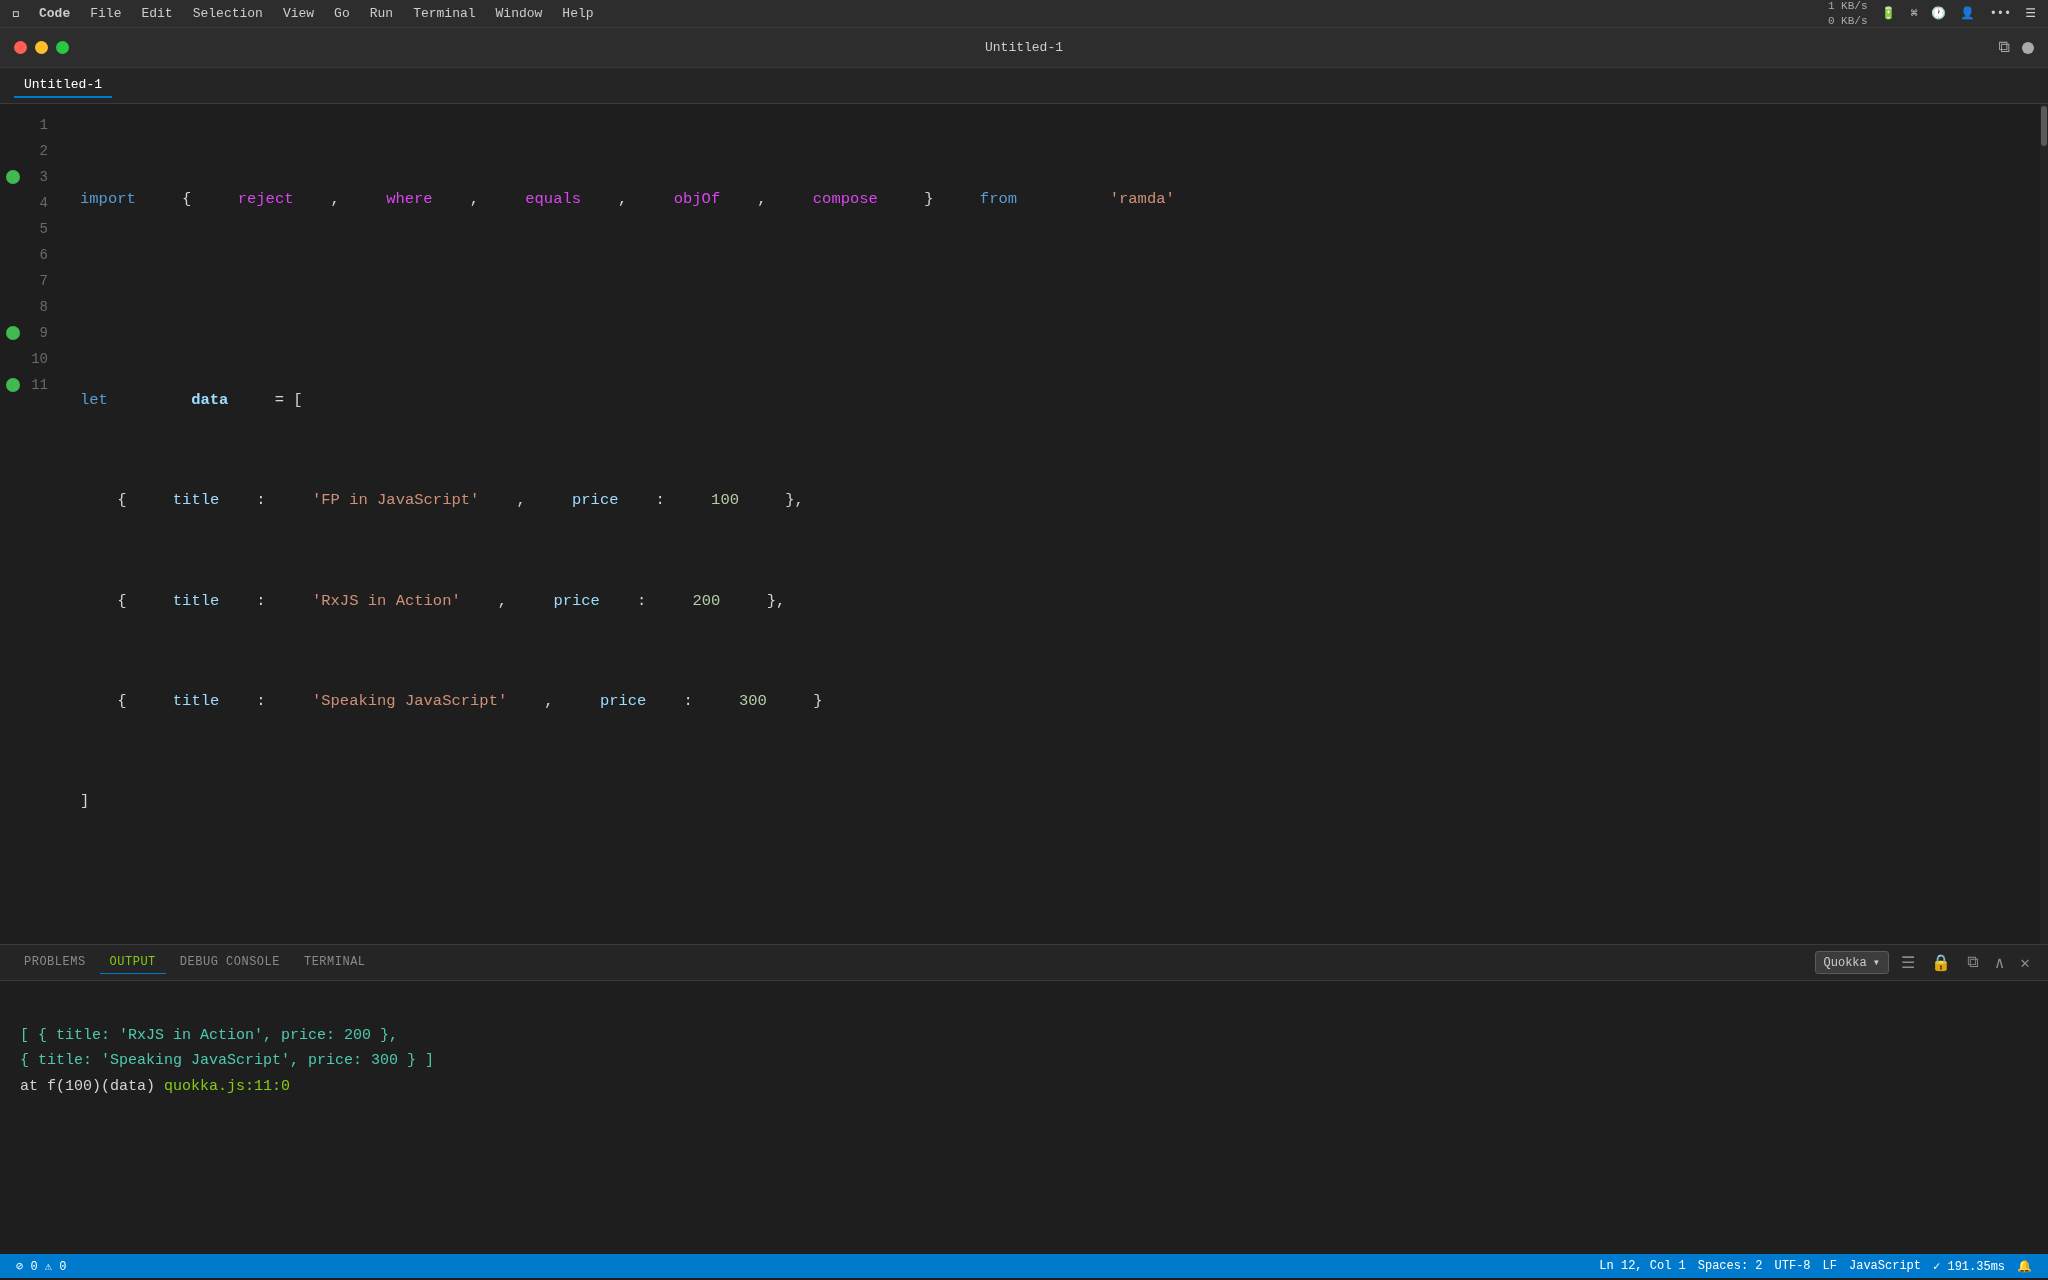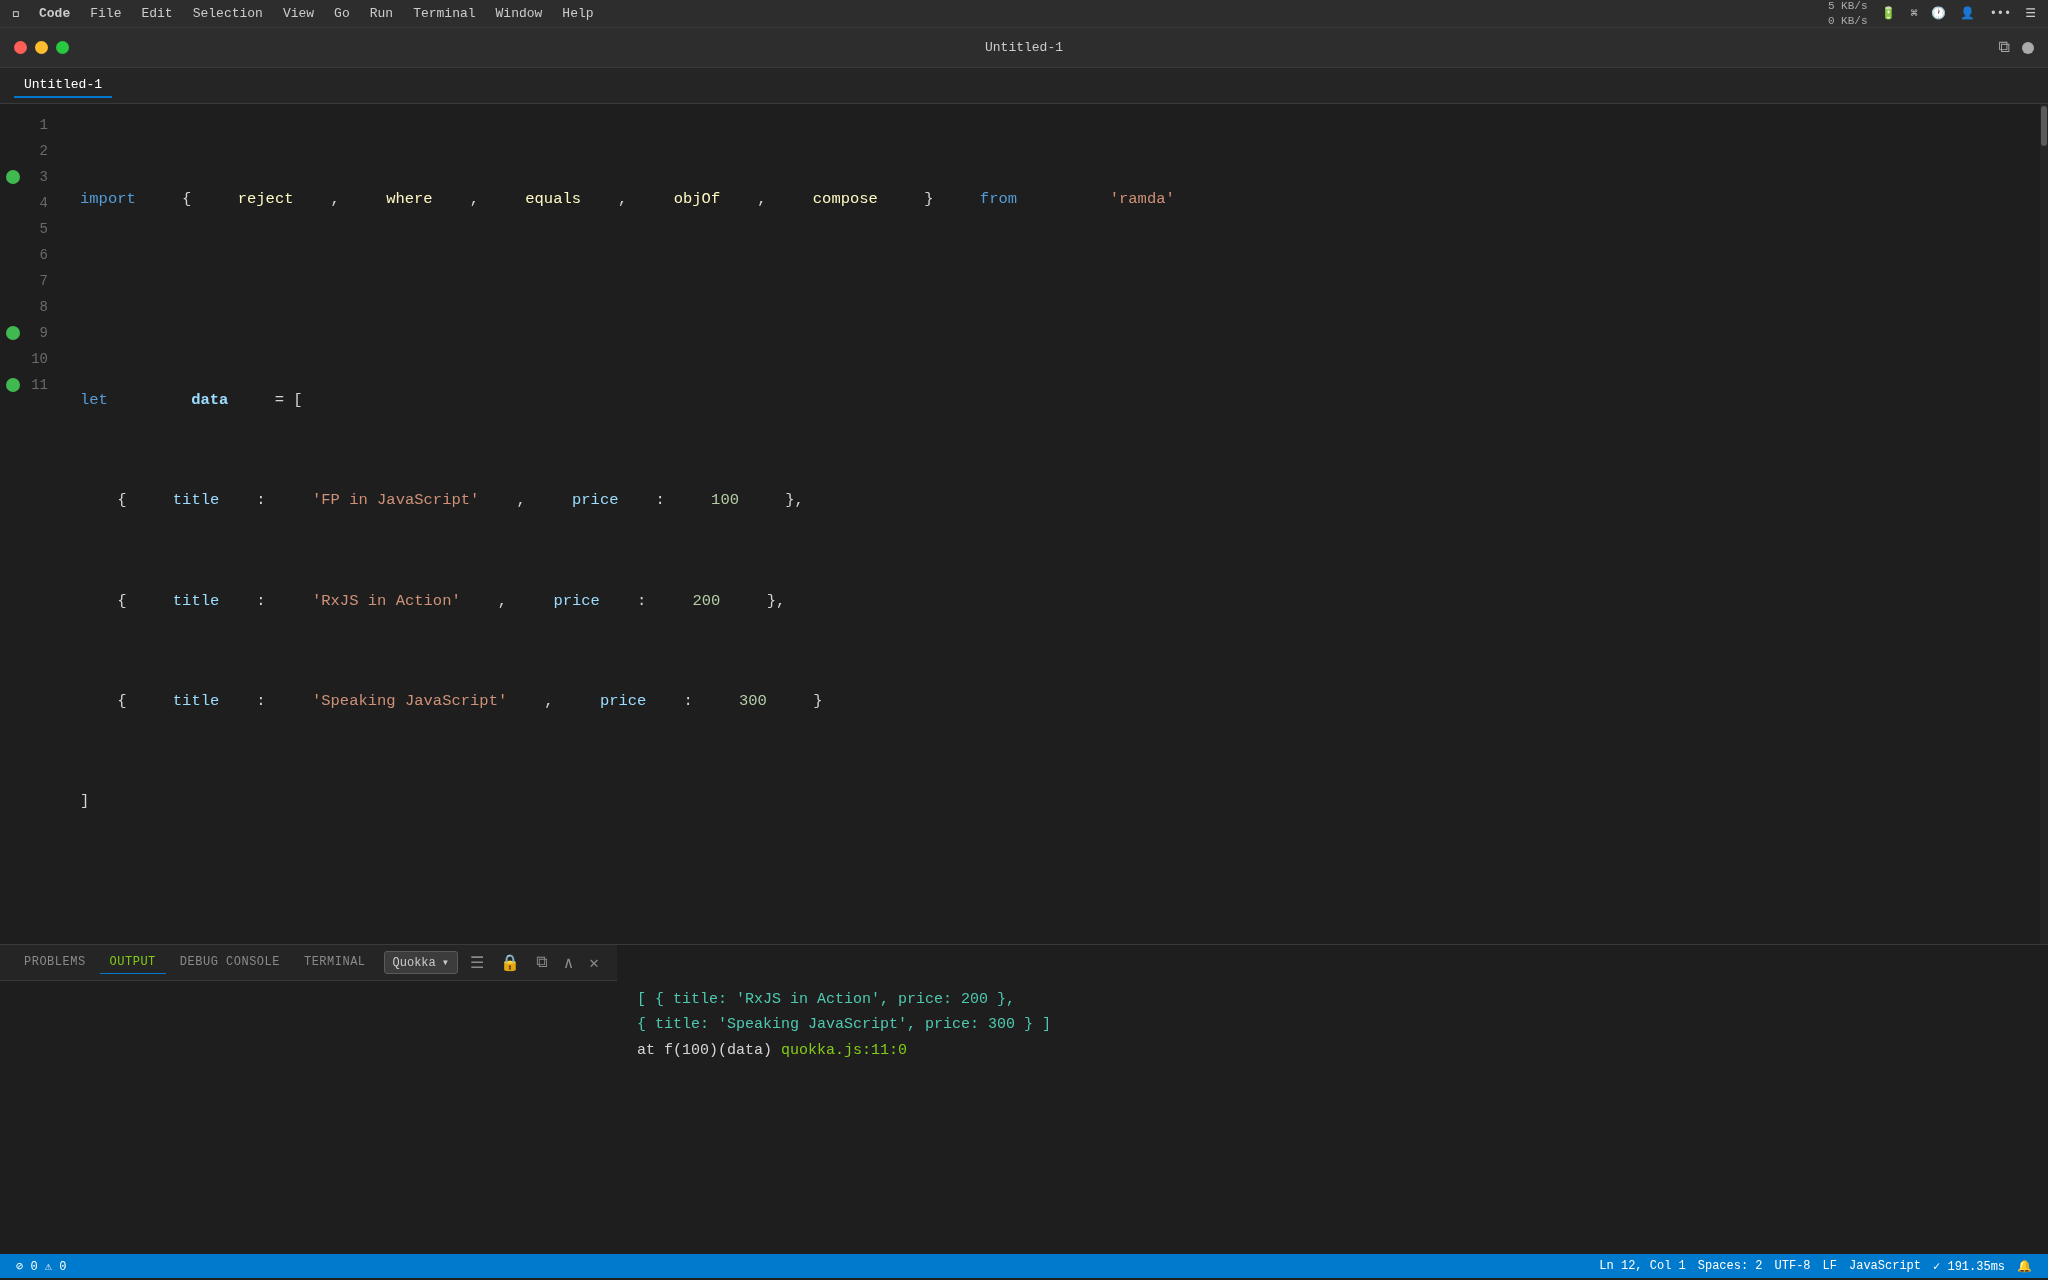--- a/index.html
+++ b/index.html
@@ -159,32 +159,32 @@
     }
     .code-line {
       height: 26px;
       display: flex;
       align-items: center;
       gap: 37px;
     }
 
     
     .kw { color: #569cd6; } 
-    .fn { color: #fef9c3; } 
+    .fn { color: #d946ef; } 
     .str { color: #ce9178; }
     .white { color: #d4d4d4; }
     .light-blue { color: #9cdcfe; }
     .lime { color: #b5cea8; }
 
     
     .panel {
       background: #1e1e1e;
       border-top: 1px solid #3a3a3a;
       display: flex;
-      flex-direction: row;
+      flex-direction: column;
       height: 310px;
     }
     .panel-tabs {
       display: flex;
       align-items: center;
       background: #252526;
       height: 36px;
       padding: 0 14px;
       border-bottom: 1px solid #3a3a3a;
       gap: 4px;
@@ -289,21 +289,21 @@
     <span class="menubar-item">Selection</span>
     <span class="menubar-item">View</span>
     <span class="menubar-item">Go</span>
     <span class="menubar-item">Run</span>
     <span class="menubar-item">Terminal</span>
     <span class="menubar-item">Window</span>
     <span class="menubar-item">Help</span>
   </div>
   <div class="menubar-right">
     <span class="menubar-status">
-      <span>5 KB/s</span><br>
+      <span>1 KB/s</span><br>
       <span>0 KB/s</span>
     </span>
     <span>🔋</span>
     <span>⌘</span>
     <span>🕐</span>
     <span>👤</span>
     <span>•••</span>
     <span>☰</span>
   </div>
 </div>

